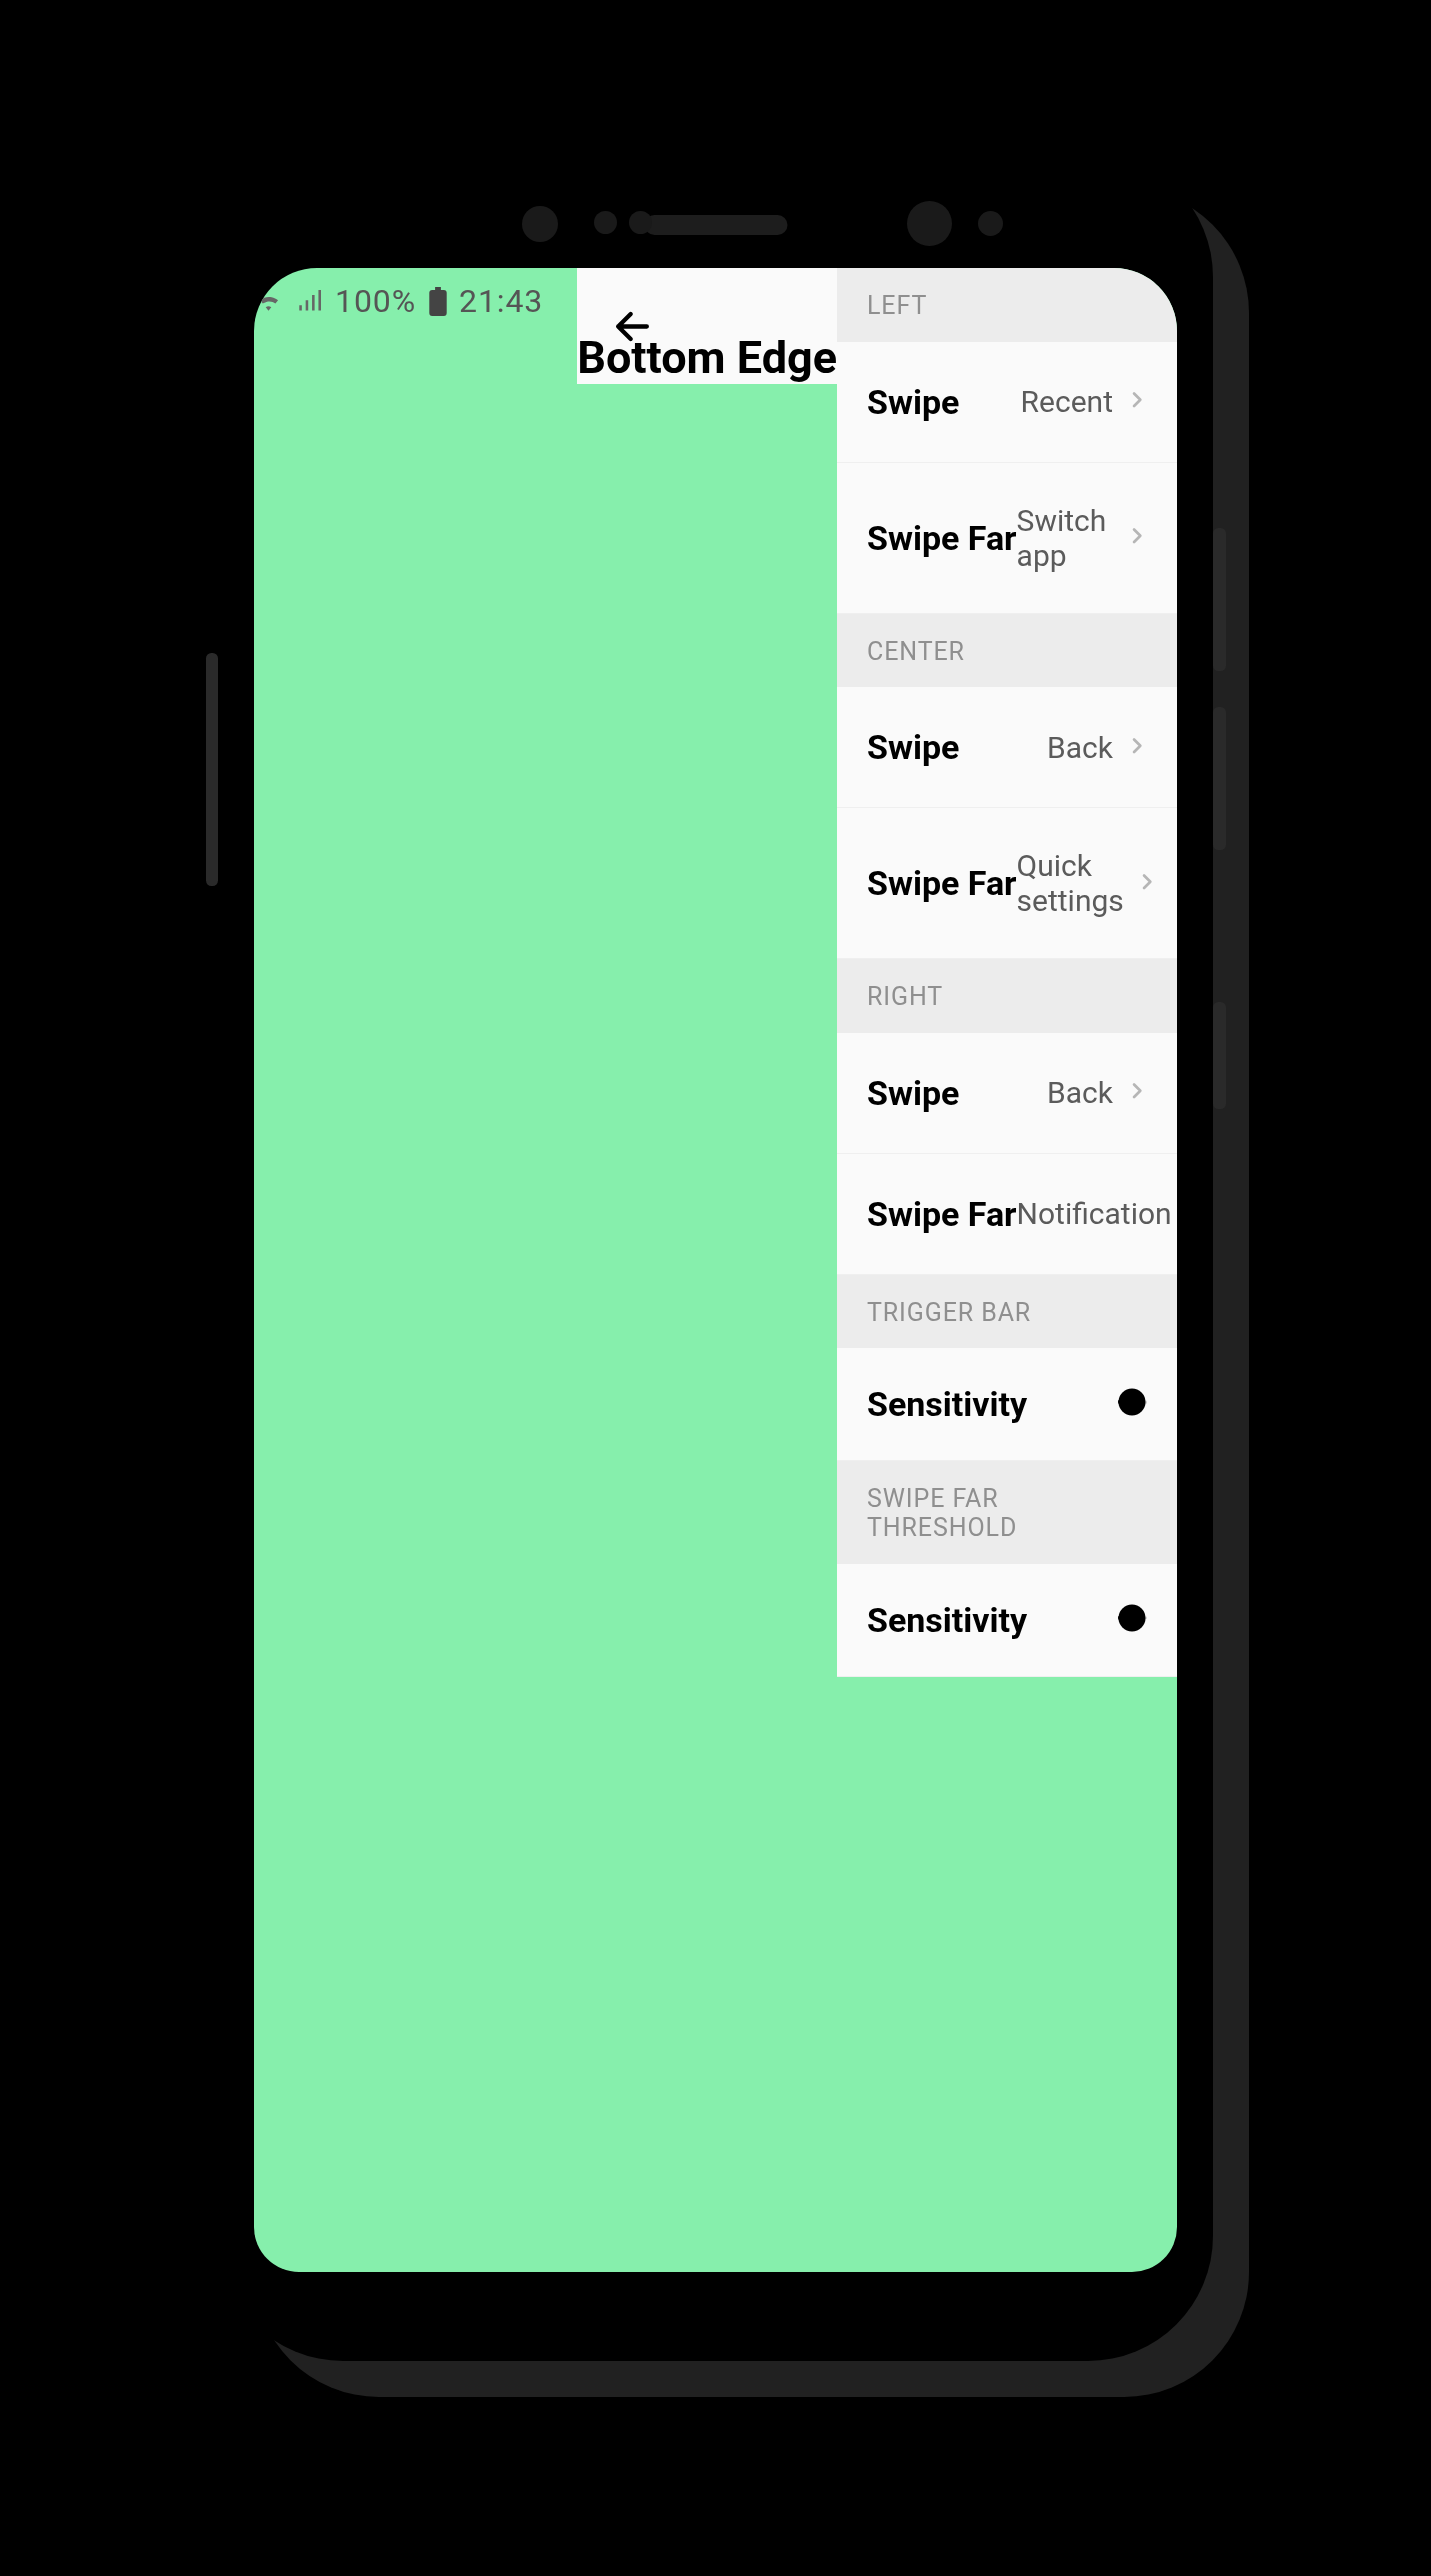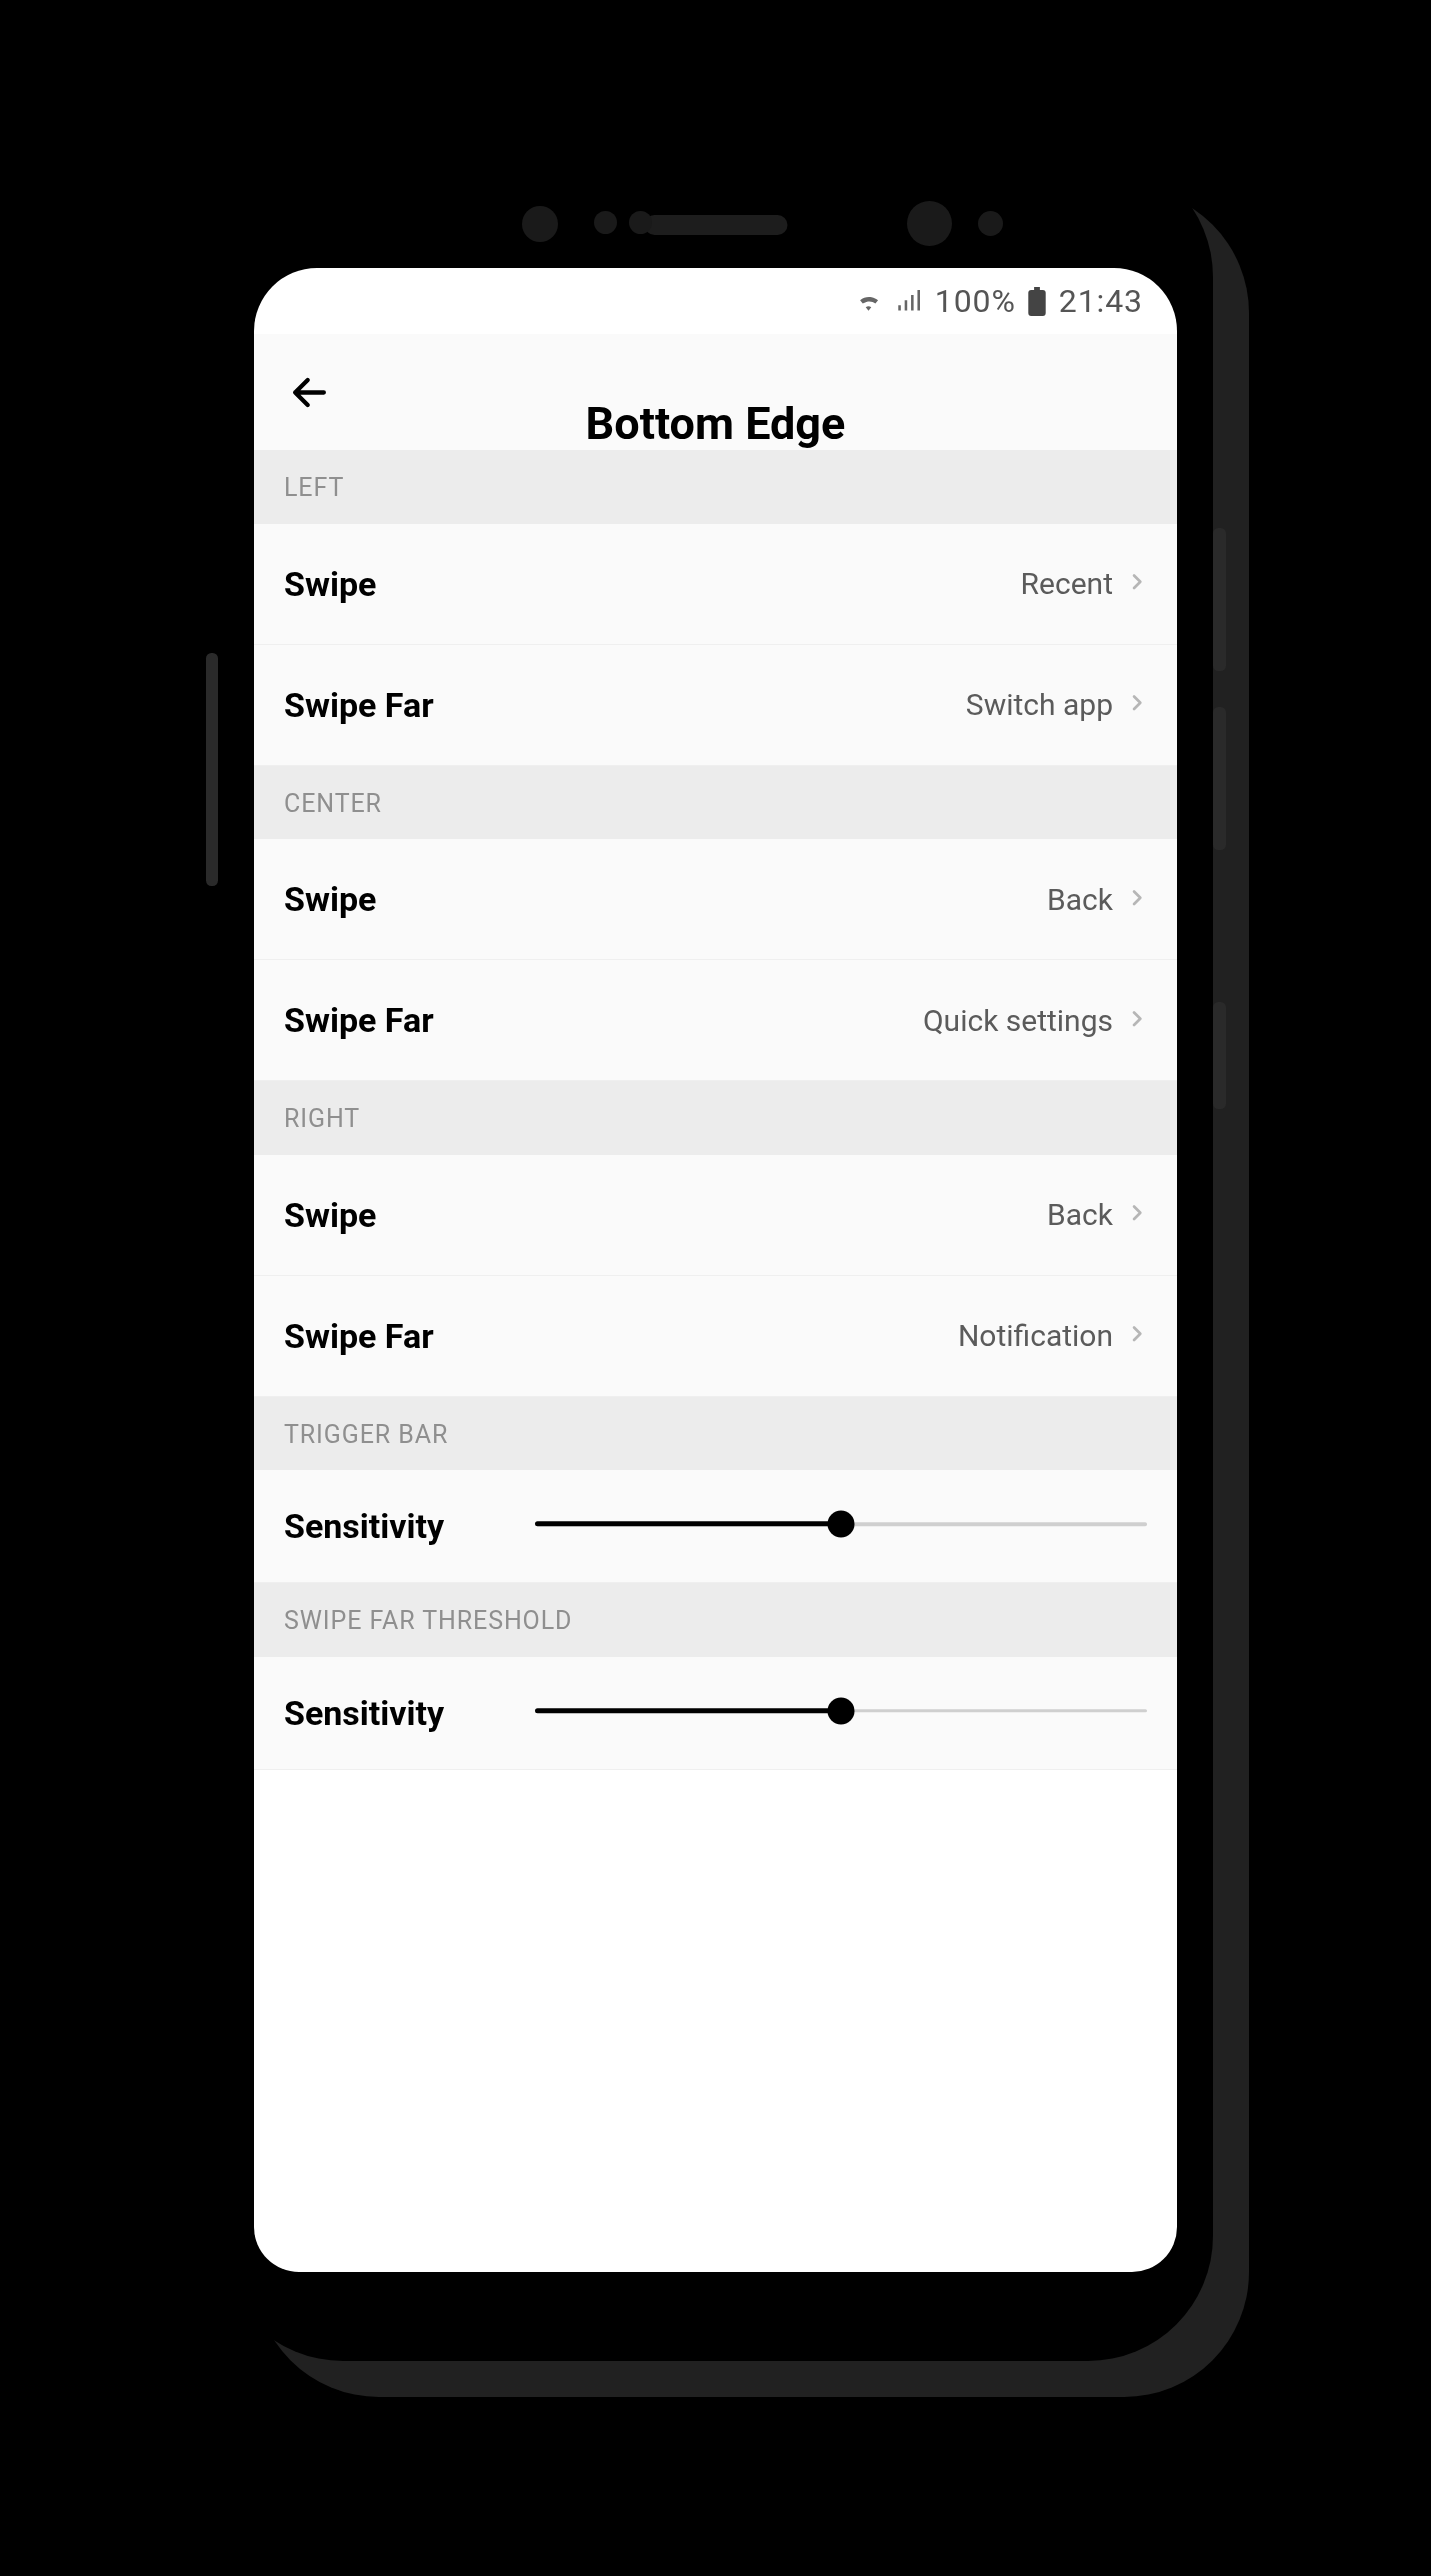--- a/index.html
+++ b/index.html
@@ -30,25 +30,25 @@
   .side-btn { position:absolute; background:#2a2a2a; border-radius:5.4px; }
   .side-l  { left:-12.5px; top:501px; width:12.5px; height:233px; }
   .side-r1 { right:-12.5px; top:376px; width:12.5px; height:143px; }
   .side-r2 { right:-12.5px; top:555px; width:12.5px; height:143px; }
   .side-r3 { right:-12.5px; top:850px; width:12.5px; height:107px; }
 
   
   .screen {
     position: absolute;
     left: 36px; right: 36px; top: 116px; bottom: 89px;
-    background: #ffffff;
+    background: #86efac;
     border-radius: 63px 63px 45px 45px;
     overflow: hidden;
     display: flex;
-    flex-direction: column;
+    flex-direction: row;
   }
 
   
   .statusbar {
     height: 66px;
     display: flex;
     align-items: center;
     justify-content: flex-end;
     padding: 0 34px 0 0;
     gap: 12.5px;

